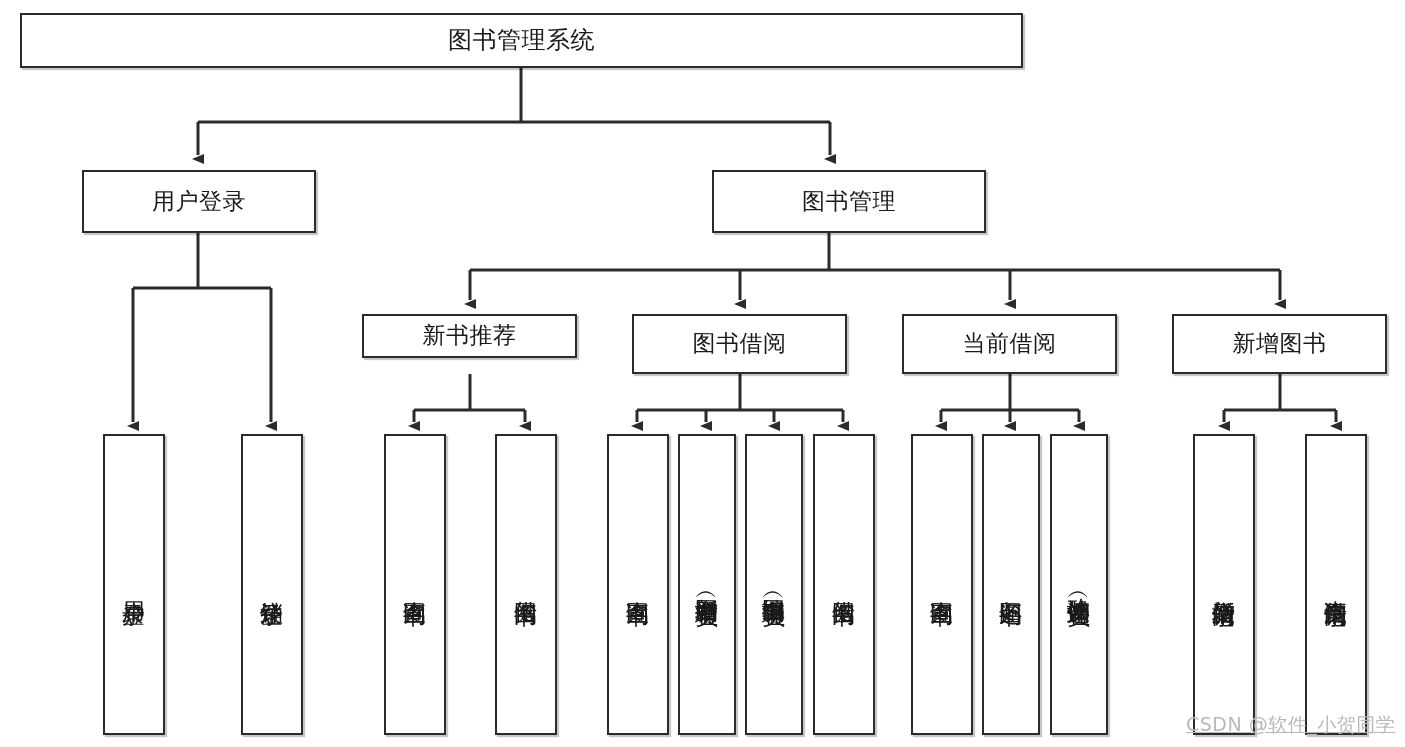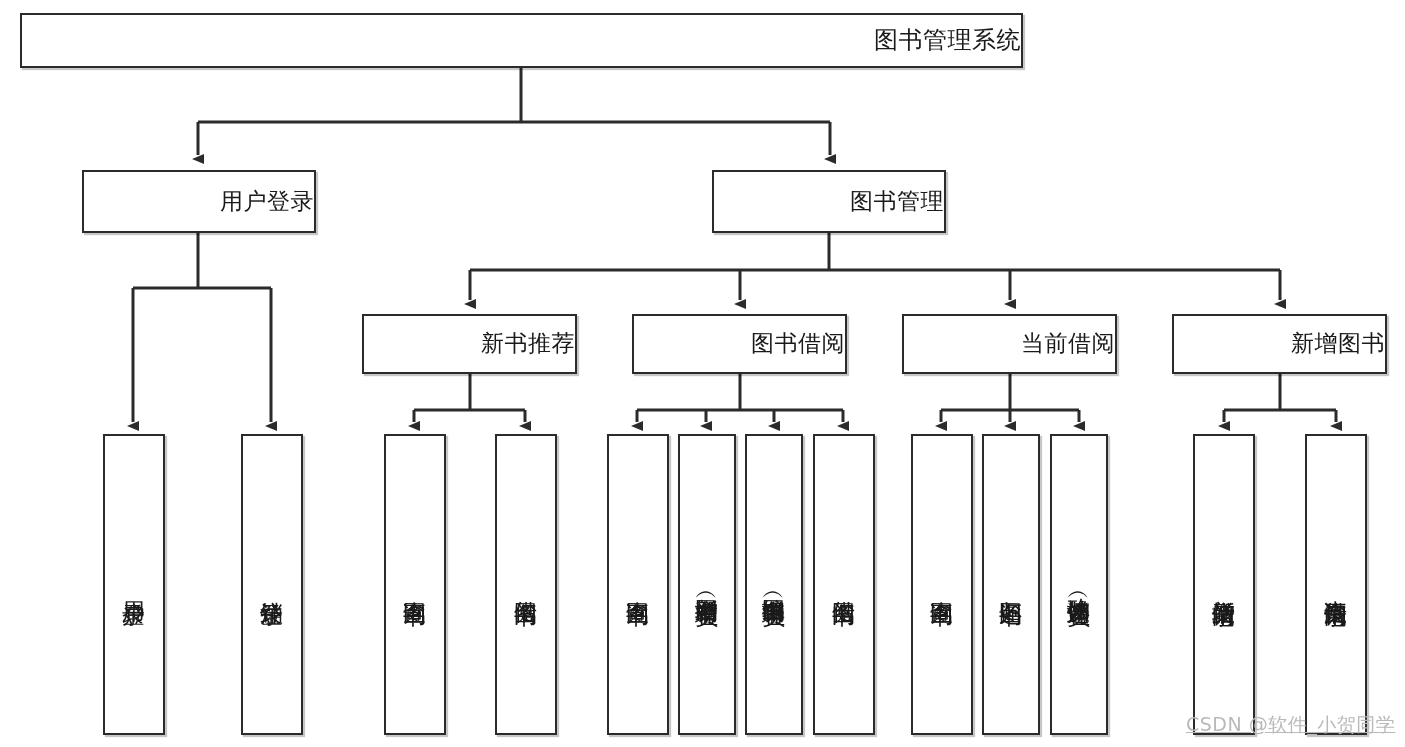--- a/index.html
+++ b/index.html
@@ -27,21 +27,21 @@
     pointer-events: none;
   }
   .node {
     position: absolute;
     box-sizing: border-box;
     background: #ffffff;
     border: 2px solid #2b2b2b;
     box-shadow: 2px 2px 1px rgba(0,0,0,0.22);
     display: flex;
     align-items: center;
-    justify-content: flex-end;
+    justify-content: center;
     color: #1a1a1a;
   }
   .node.h {
     font-size: 23px;
     line-height: 1.2;
     letter-spacing: 0.5px;
     white-space: nowrap;
   }
   .node.h.root { font-size: 24px; }
   .node.v {
@@ -127,25 +127,25 @@
     </g>
   </svg>
 
   <div class="node h root" style="left:20px; top:13px; width:1003px; height:55px;">
     <span>图书管理系统</span>
   </div>
 
   <div class="node h" style="left:82px; top:170px; width:234px; height:63px;">
     <span>用户登录</span>
   </div>
-  <div class="node h" style="left:712px; top:170px; width:234px; height:63px;">
+  <div class="node h" style="left:712px; top:170px; width:274px; height:63px;">
     <span>图书管理</span>
   </div>
 
-  <div class="node h" style="left:362px; top:314px; width:215px; height:60px;">
+  <div class="node h" style="left:362px; top:314px; width:215px; height:44px;">
     <span>新书推荐</span>
   </div>
   <div class="node h" style="left:632px; top:314px; width:215px; height:60px;">
     <span>图书借阅</span>
   </div>
   <div class="node h" style="left:902px; top:314px; width:215px; height:60px;">
     <span>当前借阅</span>
   </div>
   <div class="node h" style="left:1172px; top:314px; width:215px; height:60px;">
     <span>新增图书</span>

